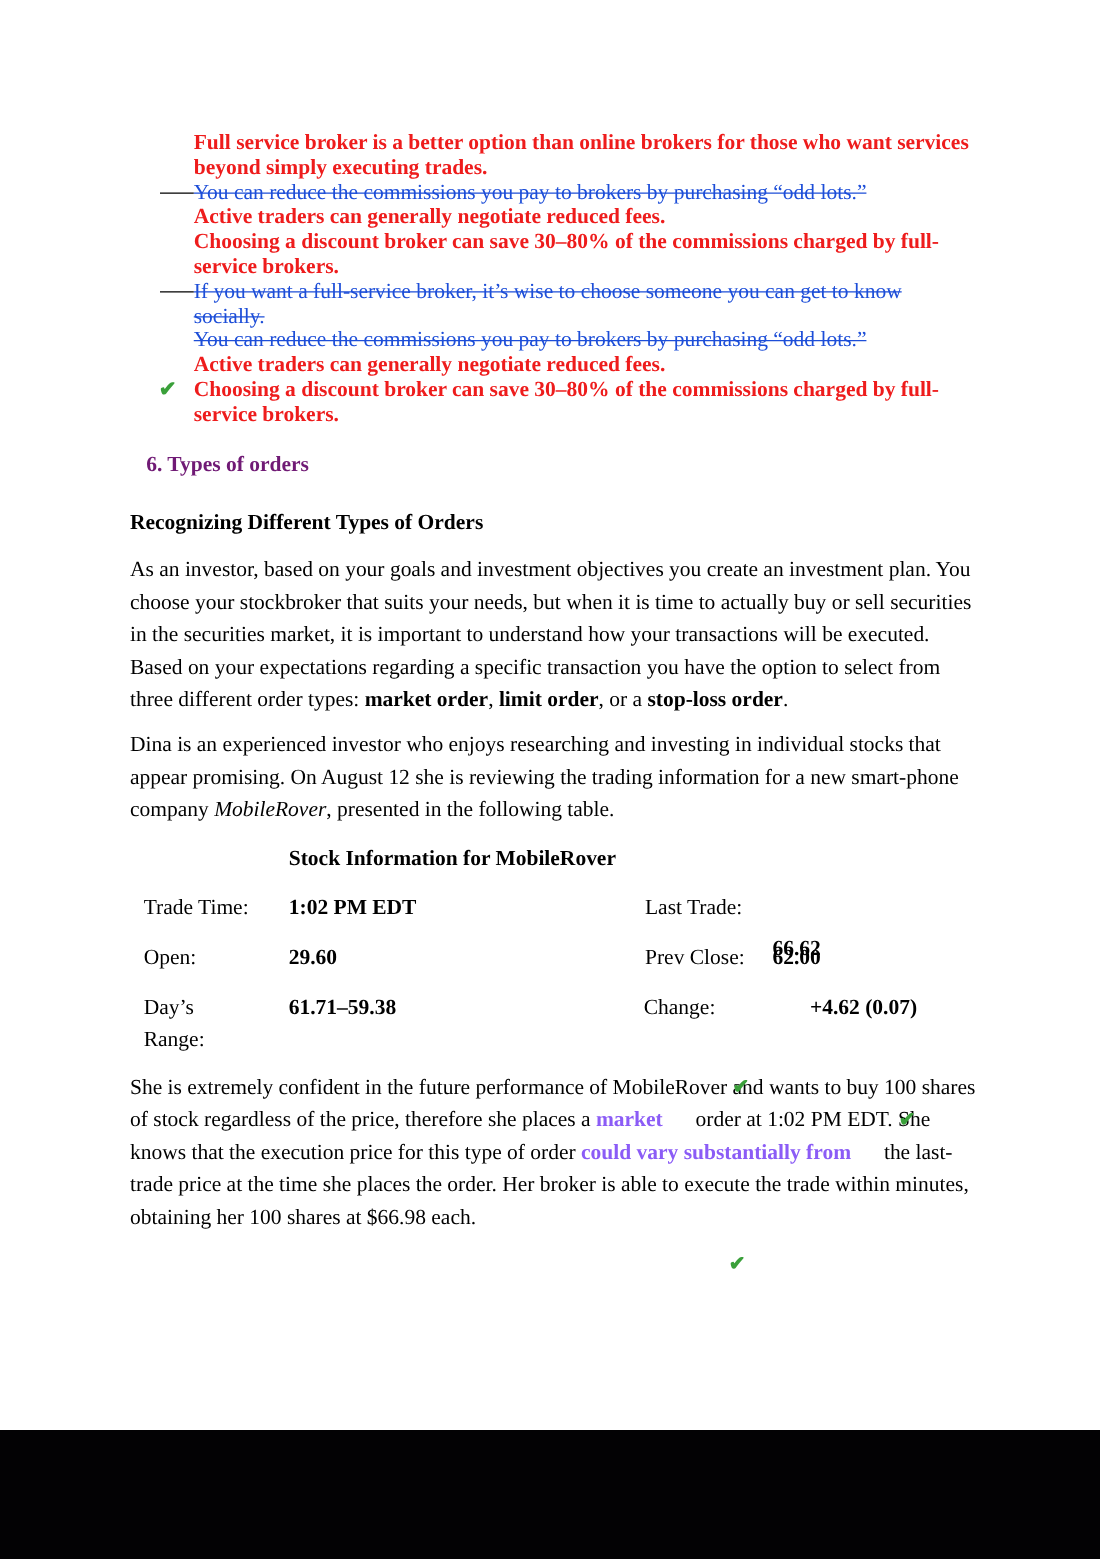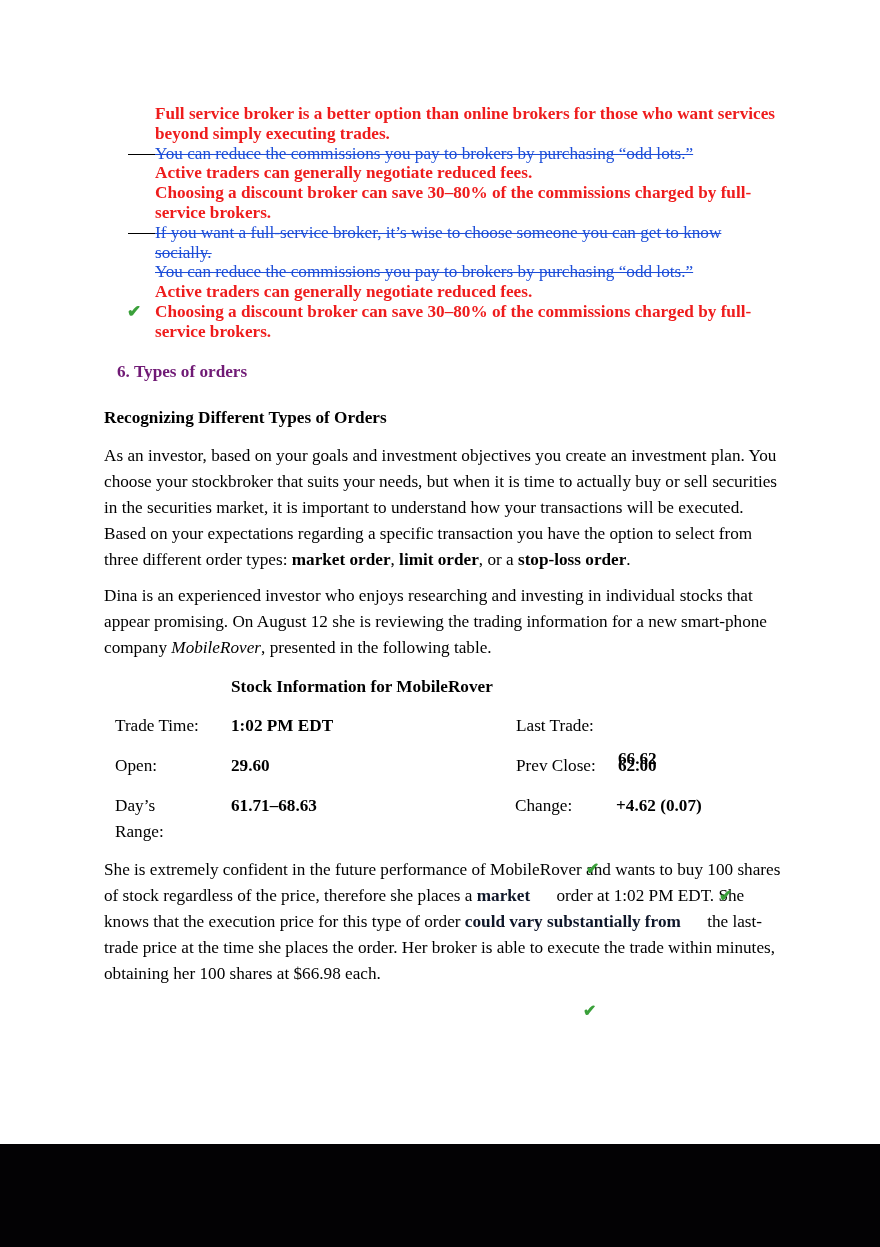--- a/index.html
+++ b/index.html
@@ -22,21 +22,21 @@
     .para { position: absolute; left: 104px; width: 680px; font-size: 17.2px; line-height: 26px; }
     .para b { font-weight: bold; }
     .p1 { top: 443px; }
     .p2 { top: 583px; }
     .p3 { top: 857px; }
 
     .table-title { position: absolute; left: 231px; top: 677px; font-size: 17.2px; font-weight: bold; }
     .cell { position: absolute; font-size: 17.2px; line-height: 26px; }
     .cell.val { font-weight: bold; }
 
-    .red-bold { color: #0f172a; font-weight: bold; }
+    .red-bold { color: #8b5cf6; font-weight: bold; }
     .gap { display: inline-block; width: 22px; }
     .gap2 { display: inline-block; width: 22px; }
 
     .mark { position: absolute; color: #3aa03a; font-weight: bold; font-size: 16px; }
   </style>
 </head>
 <body>
 
 <div class="page">
 
@@ -65,23 +65,23 @@
     <div class="cell val" style="left:231px; top:713px;">1:02 PM EDT</div>
     <div class="cell" style="left:516px; top:713px;">Last Trade:</div>
     <div class="cell val" style="left:618px; top:713px;margin-top:33px;">66.62</div>
 
     <div class="cell" style="left:115px; top:753px;">Open:</div>
     <div class="cell val" style="left:231px; top:753px;">29.60</div>
     <div class="cell" style="left:516px; top:753px;">Prev Close:</div>
     <div class="cell val" style="left:618px; top:753px;">62.00</div>
 
     <div class="cell" style="left:115px; top:793px; width:70px;">Day’s Range:</div>
-    <div class="cell val" style="left:231px; top:793px;">61.71–68.63</div>
+    <div class="cell val" style="left:231px; top:793px;">61.71–59.38</div>
     <div class="cell" style="left:515px; top:793px;">Change:</div>
-    <div class="cell val" style="left:616px; top:793px;">+4.62 (0.07)</div>
+    <div class="cell val" style="left:648px; top:793px;">+4.62 (0.07)</div>
   </div>
 
   <div class="para p3"><span>She is extremely confident in the future performance of MobileRover and wants to buy 100 shares of stock regardless of the price, therefore she places a </span><span class="red-bold">market</span><span class="gap"></span><span> order at 1:02 PM EDT. She knows that the execution price for this type of order </span><span class="red-bold">could vary substantially from</span><span class="gap2"></span><span> the last-trade price at the time she places the order. Her broker is able to execute the trade within minutes, obtaining her 100 shares at $66.98 each.</span></div>
 
   <span class="mark" style="left:586px; top:859px;">✔</span>
   <span class="mark" style="left:719px; top:886px;">✔</span>
   <span class="mark" style="left:583px; top:1001px;">✔</span>
 </div>
 
 <div class="bottom-band"></div>

